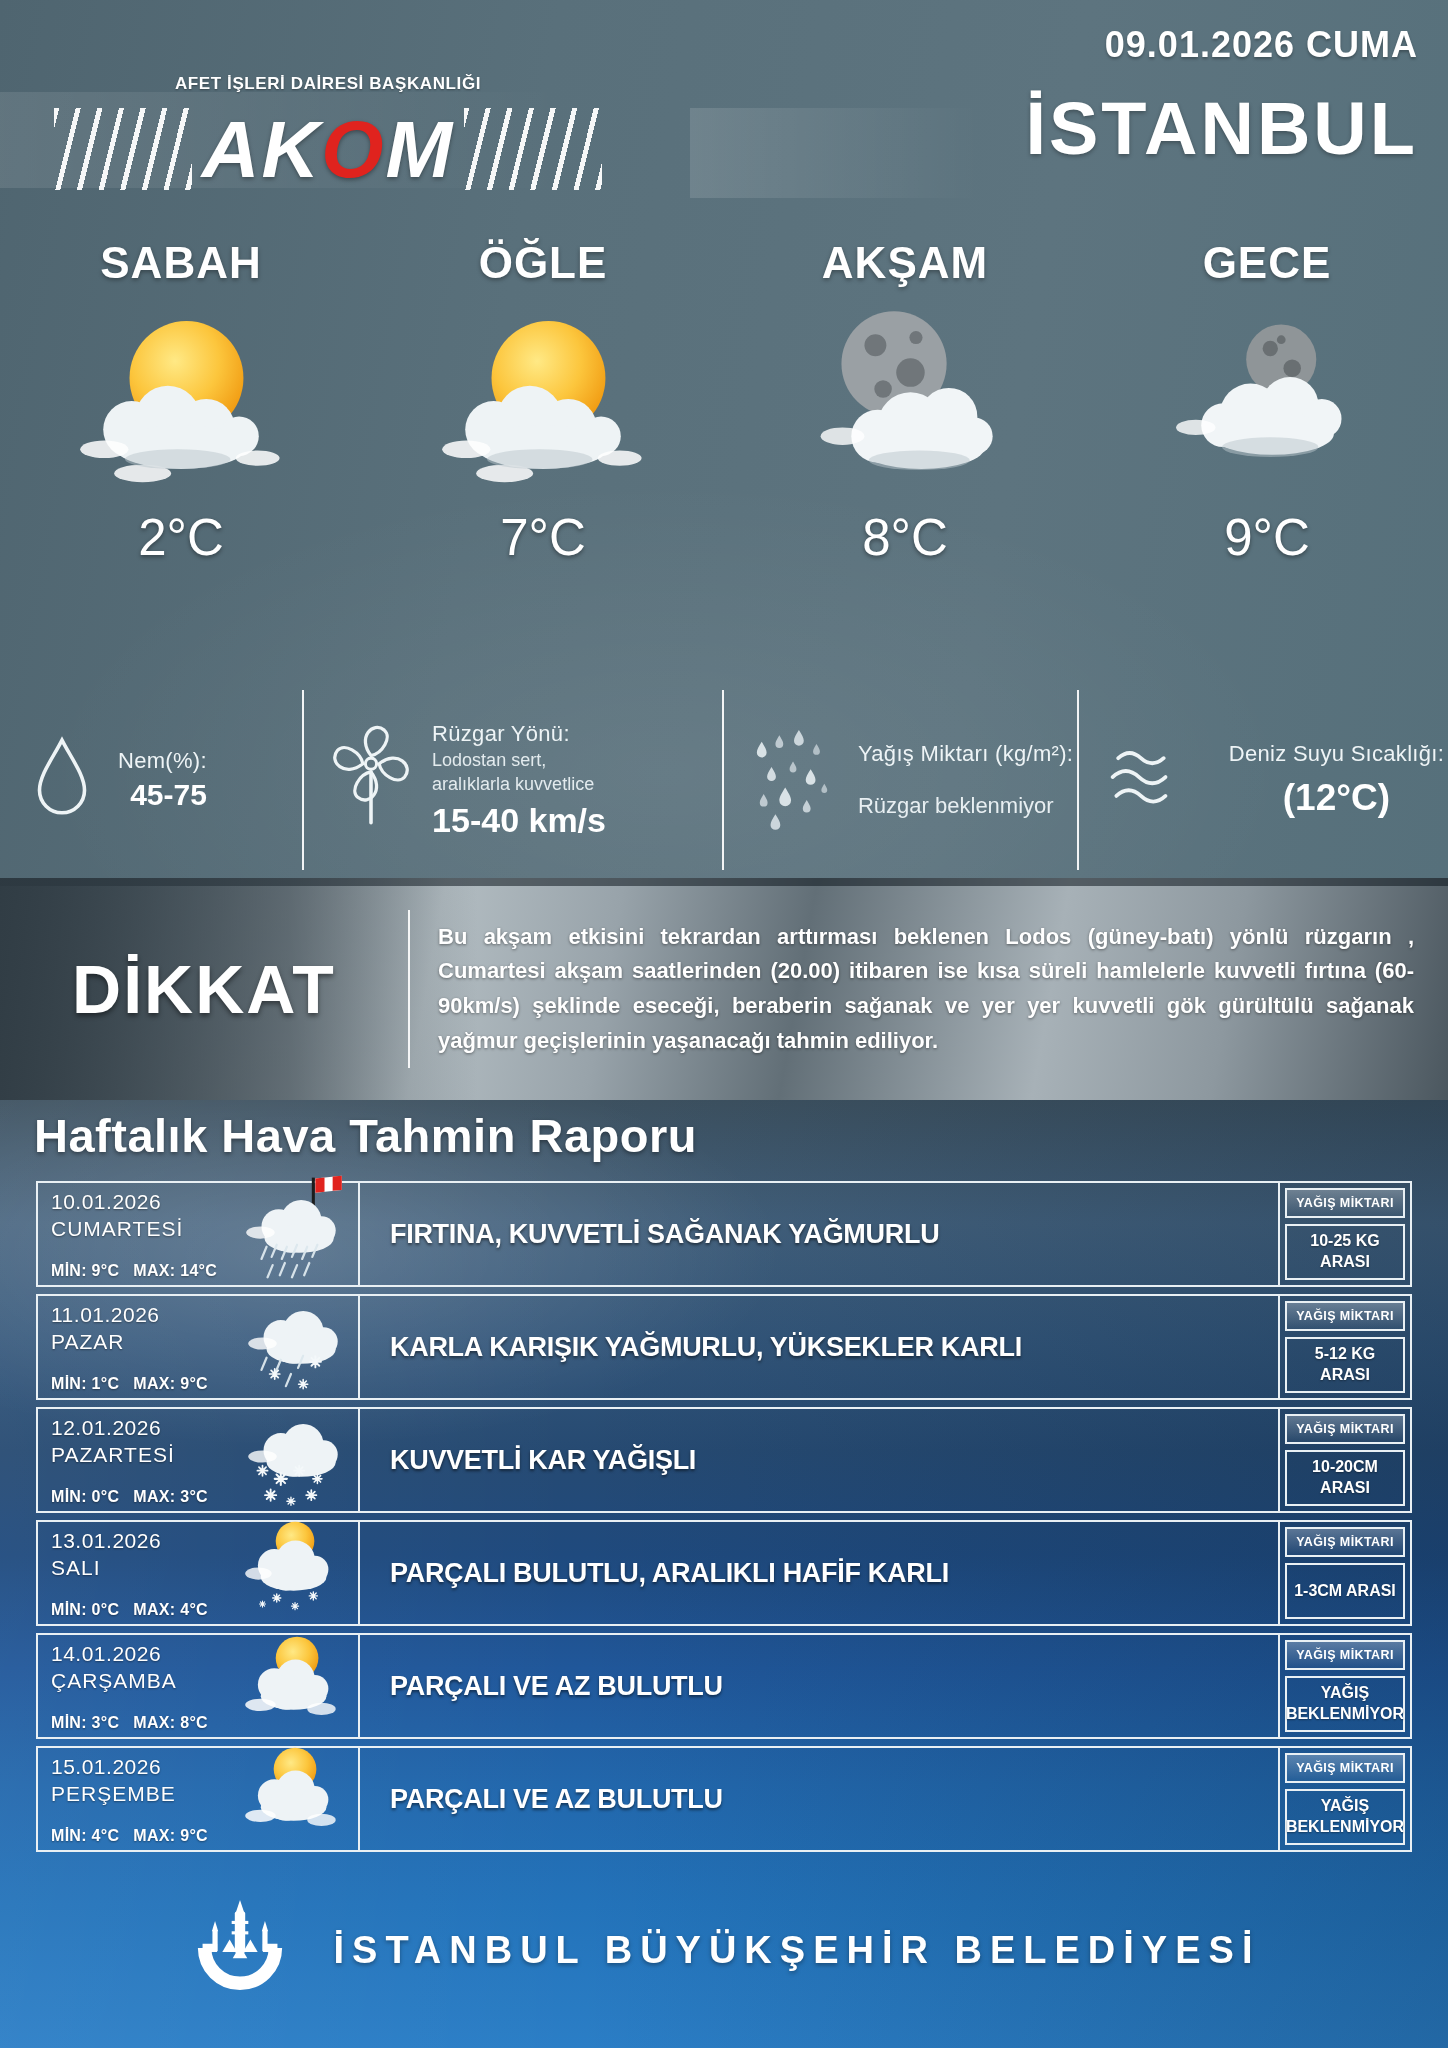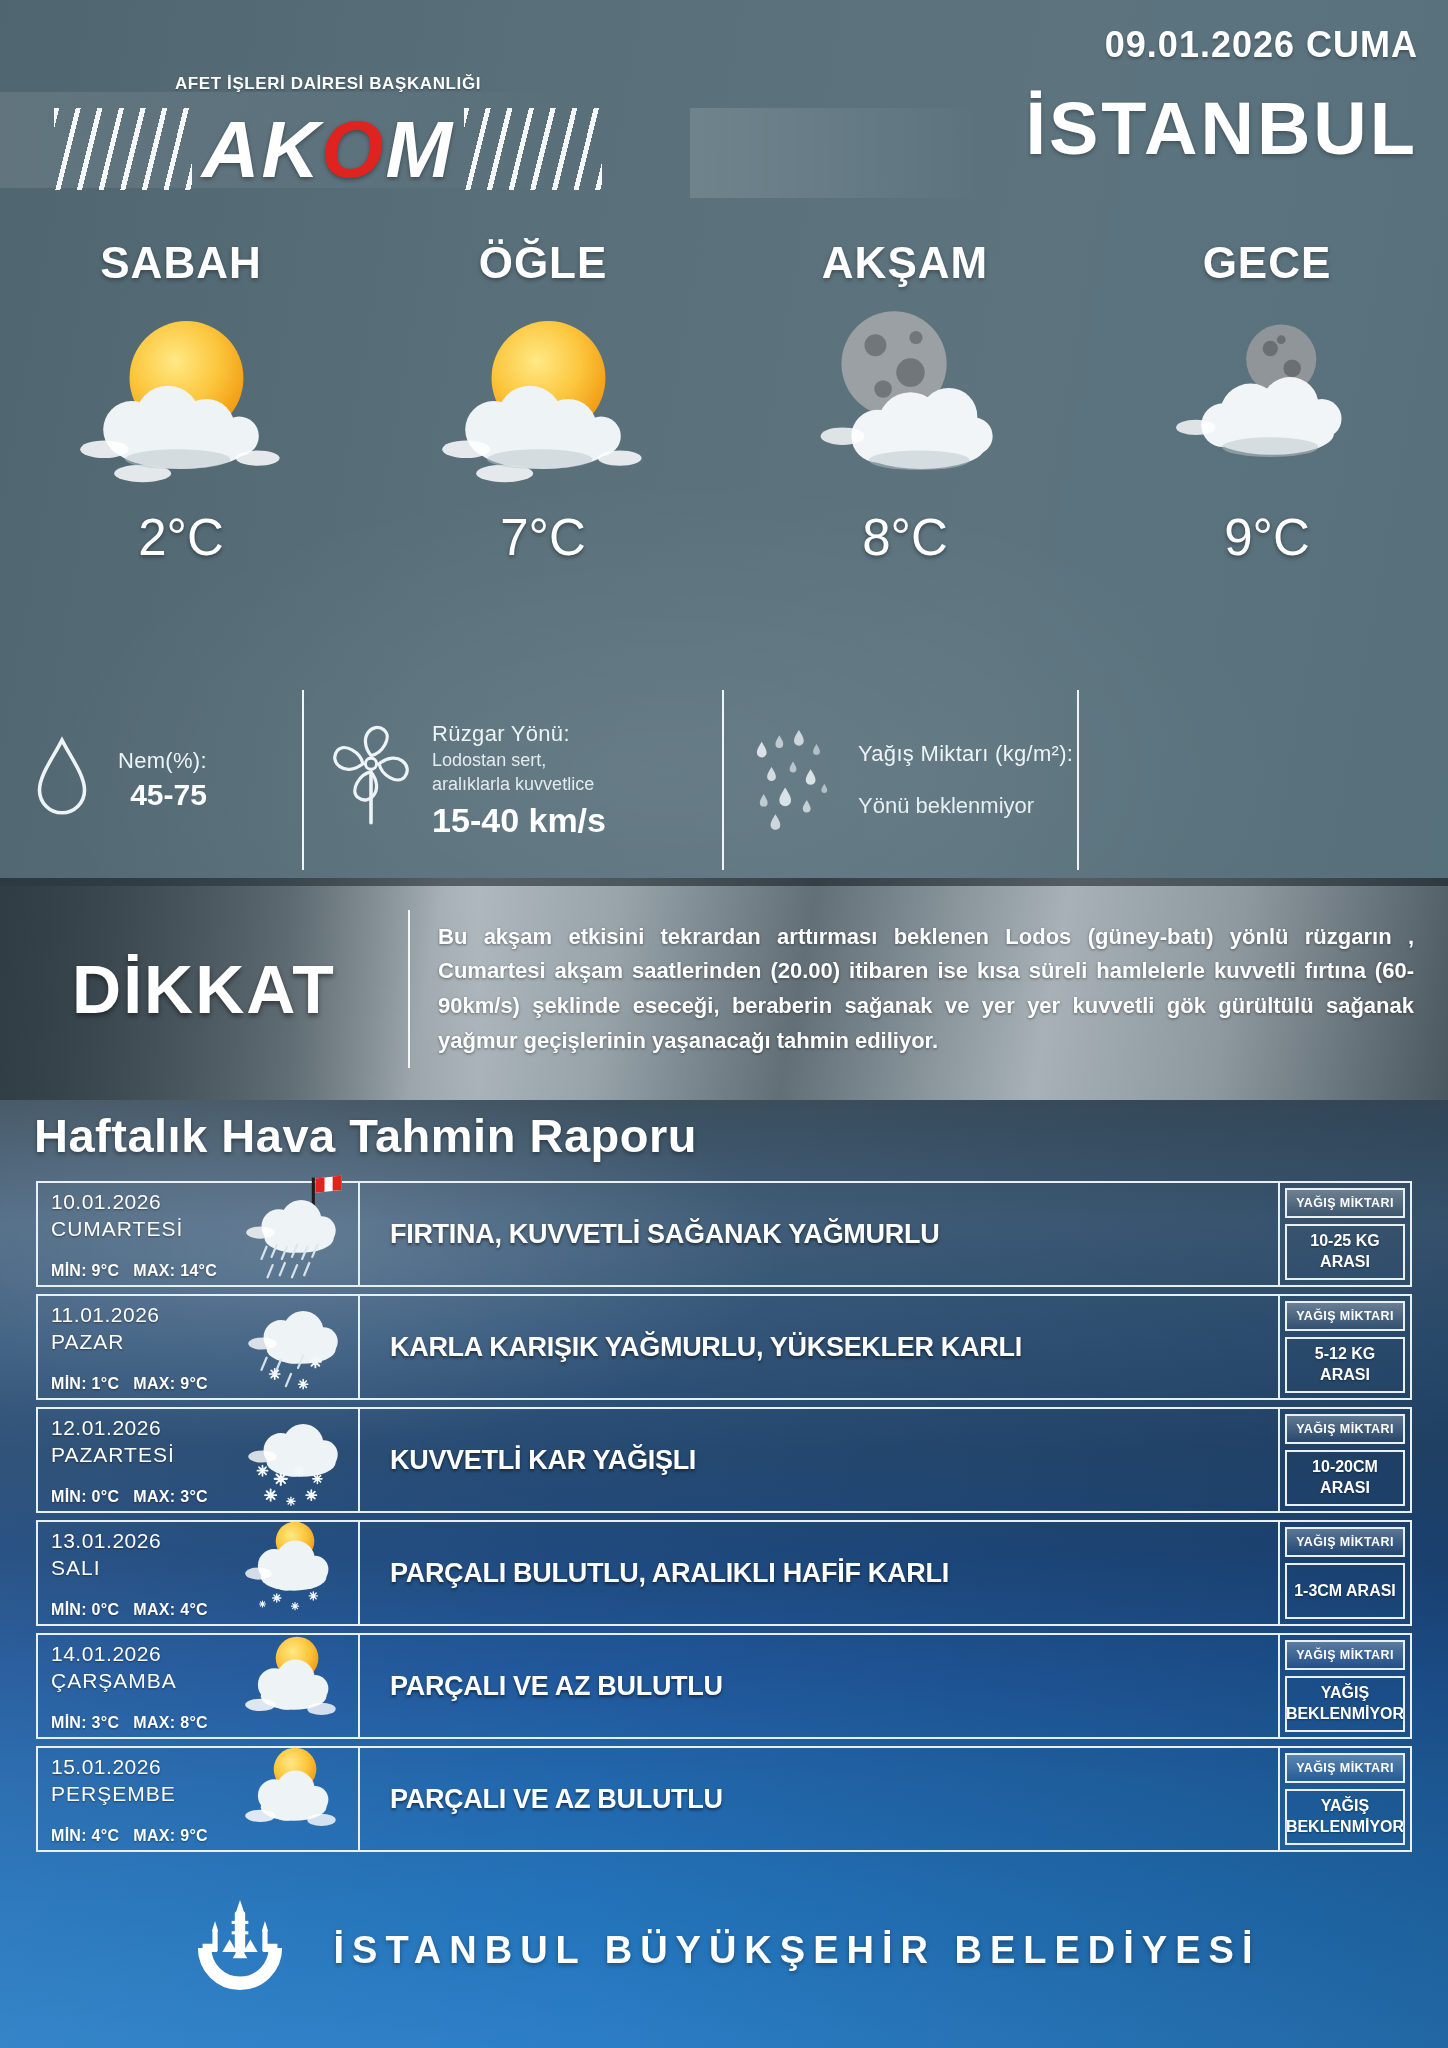--- a/index.html
+++ b/index.html
@@ -298,21 +298,36 @@
             <use href="#rdrop" transform="translate(62,58)" opacity="0.9"></use>
             <use href="#rdrop" transform="translate(14,82) scale(0.8)" opacity="0.7"></use>
             <use href="#rdrop" transform="translate(36,78) scale(1.2)" opacity="0.9"></use>
             <use href="#rdrop" transform="translate(58,88) scale(0.8)" opacity="0.75"></use>
             <use href="#rdrop" transform="translate(76,70) scale(0.6)" opacity="0.6"></use>
             <use href="#rdrop" transform="translate(26,104)" opacity="0.8"></use>
           </svg>
         </div>
         <div>
           <div class="metric-label">Yağış Miktarı (kg/m²):</div>
-          <div class="v-small">Yönü beklenmiyor</div>
+          <div class="v-small">Rüzgar beklenmiyor</div>
+        </div>
+      </div>
+      <div class="metric metric-4">
+        <div class="icn">
+          <svg width="104" height="68" viewBox="0 0 110 70">
+            <g fill="none" stroke="#eef4f6" stroke-width="4" stroke-linecap="round">
+              <path d="M14,14 q12,-11 24,0 t24,0"></path>
+              <path d="M8,34 q14,-13 28,0 t28,0"></path>
+              <path d="M12,54 q13,-12 26,0 t26,0"></path>
+            </g>
+          </svg>
+        </div>
+        <div>
+          <div class="metric-label">Deniz Suyu Sıcaklığı:</div>
+          <div class="v-sea">(12°C)</div>
         </div>
       </div>
     </div>
   </section>
 
   <section class="warning">
     <div class="warn-title">DİKKAT</div>
     <div class="warn-divider"></div>
     <p class="warn-text">Bu akşam etkisini tekrardan arttırması beklenen Lodos (güney-batı) yönlü rüzgarın , Cumartesi akşam saatlerinden (20.00) itibaren ise kısa süreli hamlelerle kuvvetli fırtına (60-90km/s) şeklinde eseceği, beraberin sağanak ve yer yer kuvvetli gök gürültülü sağanak yağmur geçişlerinin yaşanacağı tahmin ediliyor.</p>
   </section>

